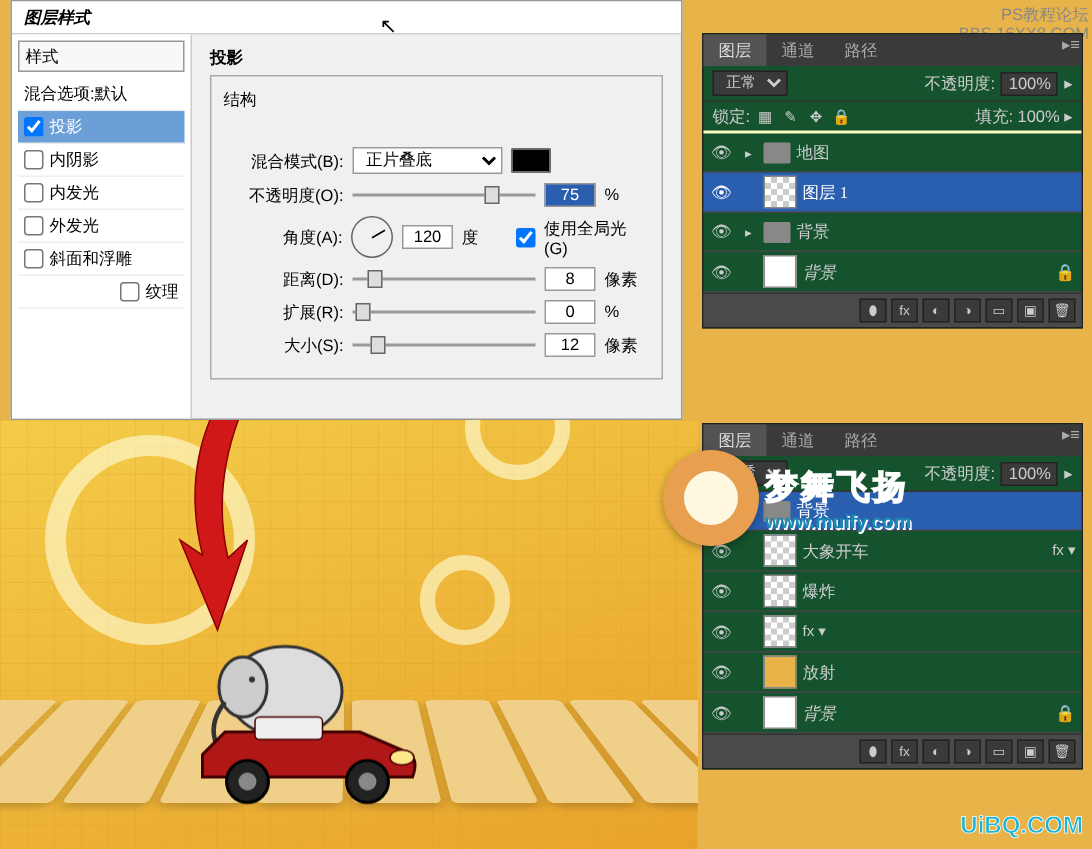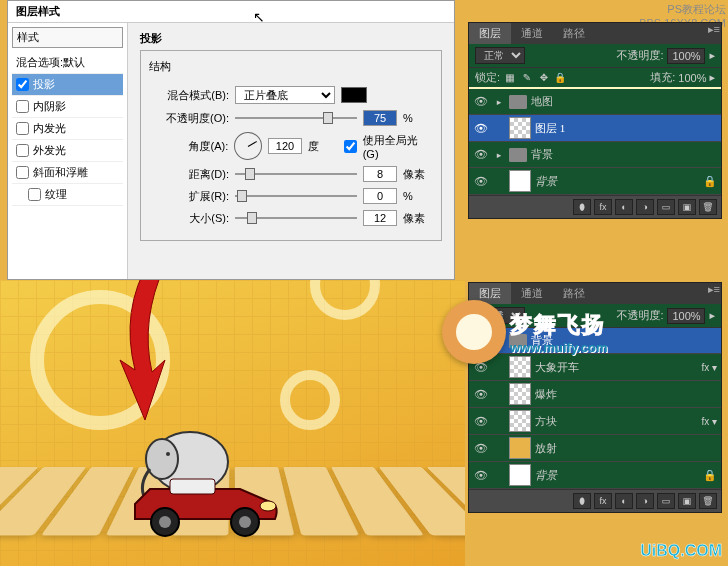--- a/index.html
+++ b/index.html
@@ -1,30 +1,30 @@
 <!DOCTYPE html>
 <html><head>
 <meta charset="utf-8">
 <style>
 * { box-sizing: border-box; margin: 0; padding: 0; font-family: "Microsoft YaHei", SimSun, sans-serif; font-size: 11px; }
 body { width: 728px; height: 566px; background: #e8b44a; position: relative; overflow: hidden; }
 
 
 .dialog { position: absolute; left: 7px; top: 0; width: 448px; height: 280px; background: #f0f0f0; border: 1px solid #999; }
-.dialog-title { background: #fff; padding: 3px 8px; border-bottom: 1px solid #ccc; font-weight: bold; }
+.dialog-title { background: #fff; padding: 3px 8px; border-bottom: 1px solid #ccc; font-weight: bold; font-style: italic; }
 .dialog-body { display: flex; height: calc(100% - 22px); }
 .styles-col { width: 120px; border-right: 1px solid #ccc; padding: 4px; background: #fff; }
 .styles-header { border: 1px solid #999; padding: 2px 4px; margin-bottom: 4px; background: #f8f8f8; }
 .style-item { padding: 3px 4px; border-bottom: 1px solid #eee; display: flex; align-items: center; gap: 4px; }
 .style-item.selected { background: #6a9fd8; color: #fff; }
 .style-item input[type=checkbox] { margin: 0; }
 .settings-col { flex: 1; padding: 8px 12px; }
 .section-title { font-weight: bold; margin-bottom: 4px; }
 .fieldset { border: 1px solid #aaa; padding: 8px; margin-top: 2px; }
-.fieldset-label { font-size: 11px; margin-bottom: 12px; }
+.fieldset-label { font-size: 11px; margin-bottom: 24px; }
 .ctrl-row { display: flex; align-items: center; margin: 6px 0; gap: 6px; }
 .ctrl-row label { width: 80px; text-align: right; }
 .ctrl-row .slider { flex: 1; height: 2px; background: #999; position: relative; }
 .ctrl-row .slider::before { content: ''; position: absolute; width: 8px; height: 10px; background: #ddd; border: 1px solid #666; top: -5px; left: var(--pos, 50%); }
 .ctrl-row .val { width: 34px; border: 1px solid #999; padding: 1px 3px; background: #fff; text-align: center; }
 .ctrl-row .val.selected { background: #2a5fb0; color: #fff; }
 .ctrl-row .unit { width: 30px; }
 select.combo { border: 1px solid #999; padding: 1px 4px; background: #fff; width: 100px; }
 .color-swatch { width: 26px; height: 16px; background: #000; border: 1px solid #666; }
 .angle-dial { width: 28px; height: 28px; border: 1px solid #666; border-radius: 50%; position: relative; }
@@ -115,21 +115,21 @@
             <span>内发光</span>
           </div>
           <div class="style-item">
             <input type="checkbox" style="">
             <span>外发光</span>
           </div>
           <div class="style-item">
             <input type="checkbox" style="">
             <span>斜面和浮雕</span>
           </div>
-          <div class="style-item" style="padding-left: 16px;">
+          <div class="style-item" style="padding-left: 16px; justify-content: flex-end;">
             <input type="checkbox" style="">
             <span>纹理</span>
           </div>
         </div>
     </div>
     <div class="settings-col">
       <div class="section-title">投影</div>
       <div class="fieldset">
         <div class="fieldset-label">结构</div>
 
@@ -276,21 +276,20 @@
       <div class="layer-row">
         <span class="eye">👁</span>
         <span class="tri"></span>
         <span class="thumb checker"></span>
         <span class="layer-name">爆炸</span>
       </div>
       <div class="layer-row">
         <span class="eye">👁</span>
         <span class="tri"></span>
         <span class="thumb checker"></span>
-        <span class="layer-name">方块</span>
         <span class="fx">fx ▾</span>
       </div>
       <div class="layer-row">
         <span class="eye">👁</span>
         <span class="tri"></span>
         <span class="thumb yellow"></span>
         <span class="layer-name">放射</span>
       </div>
       <div class="layer-row">
         <span class="eye">👁</span>

